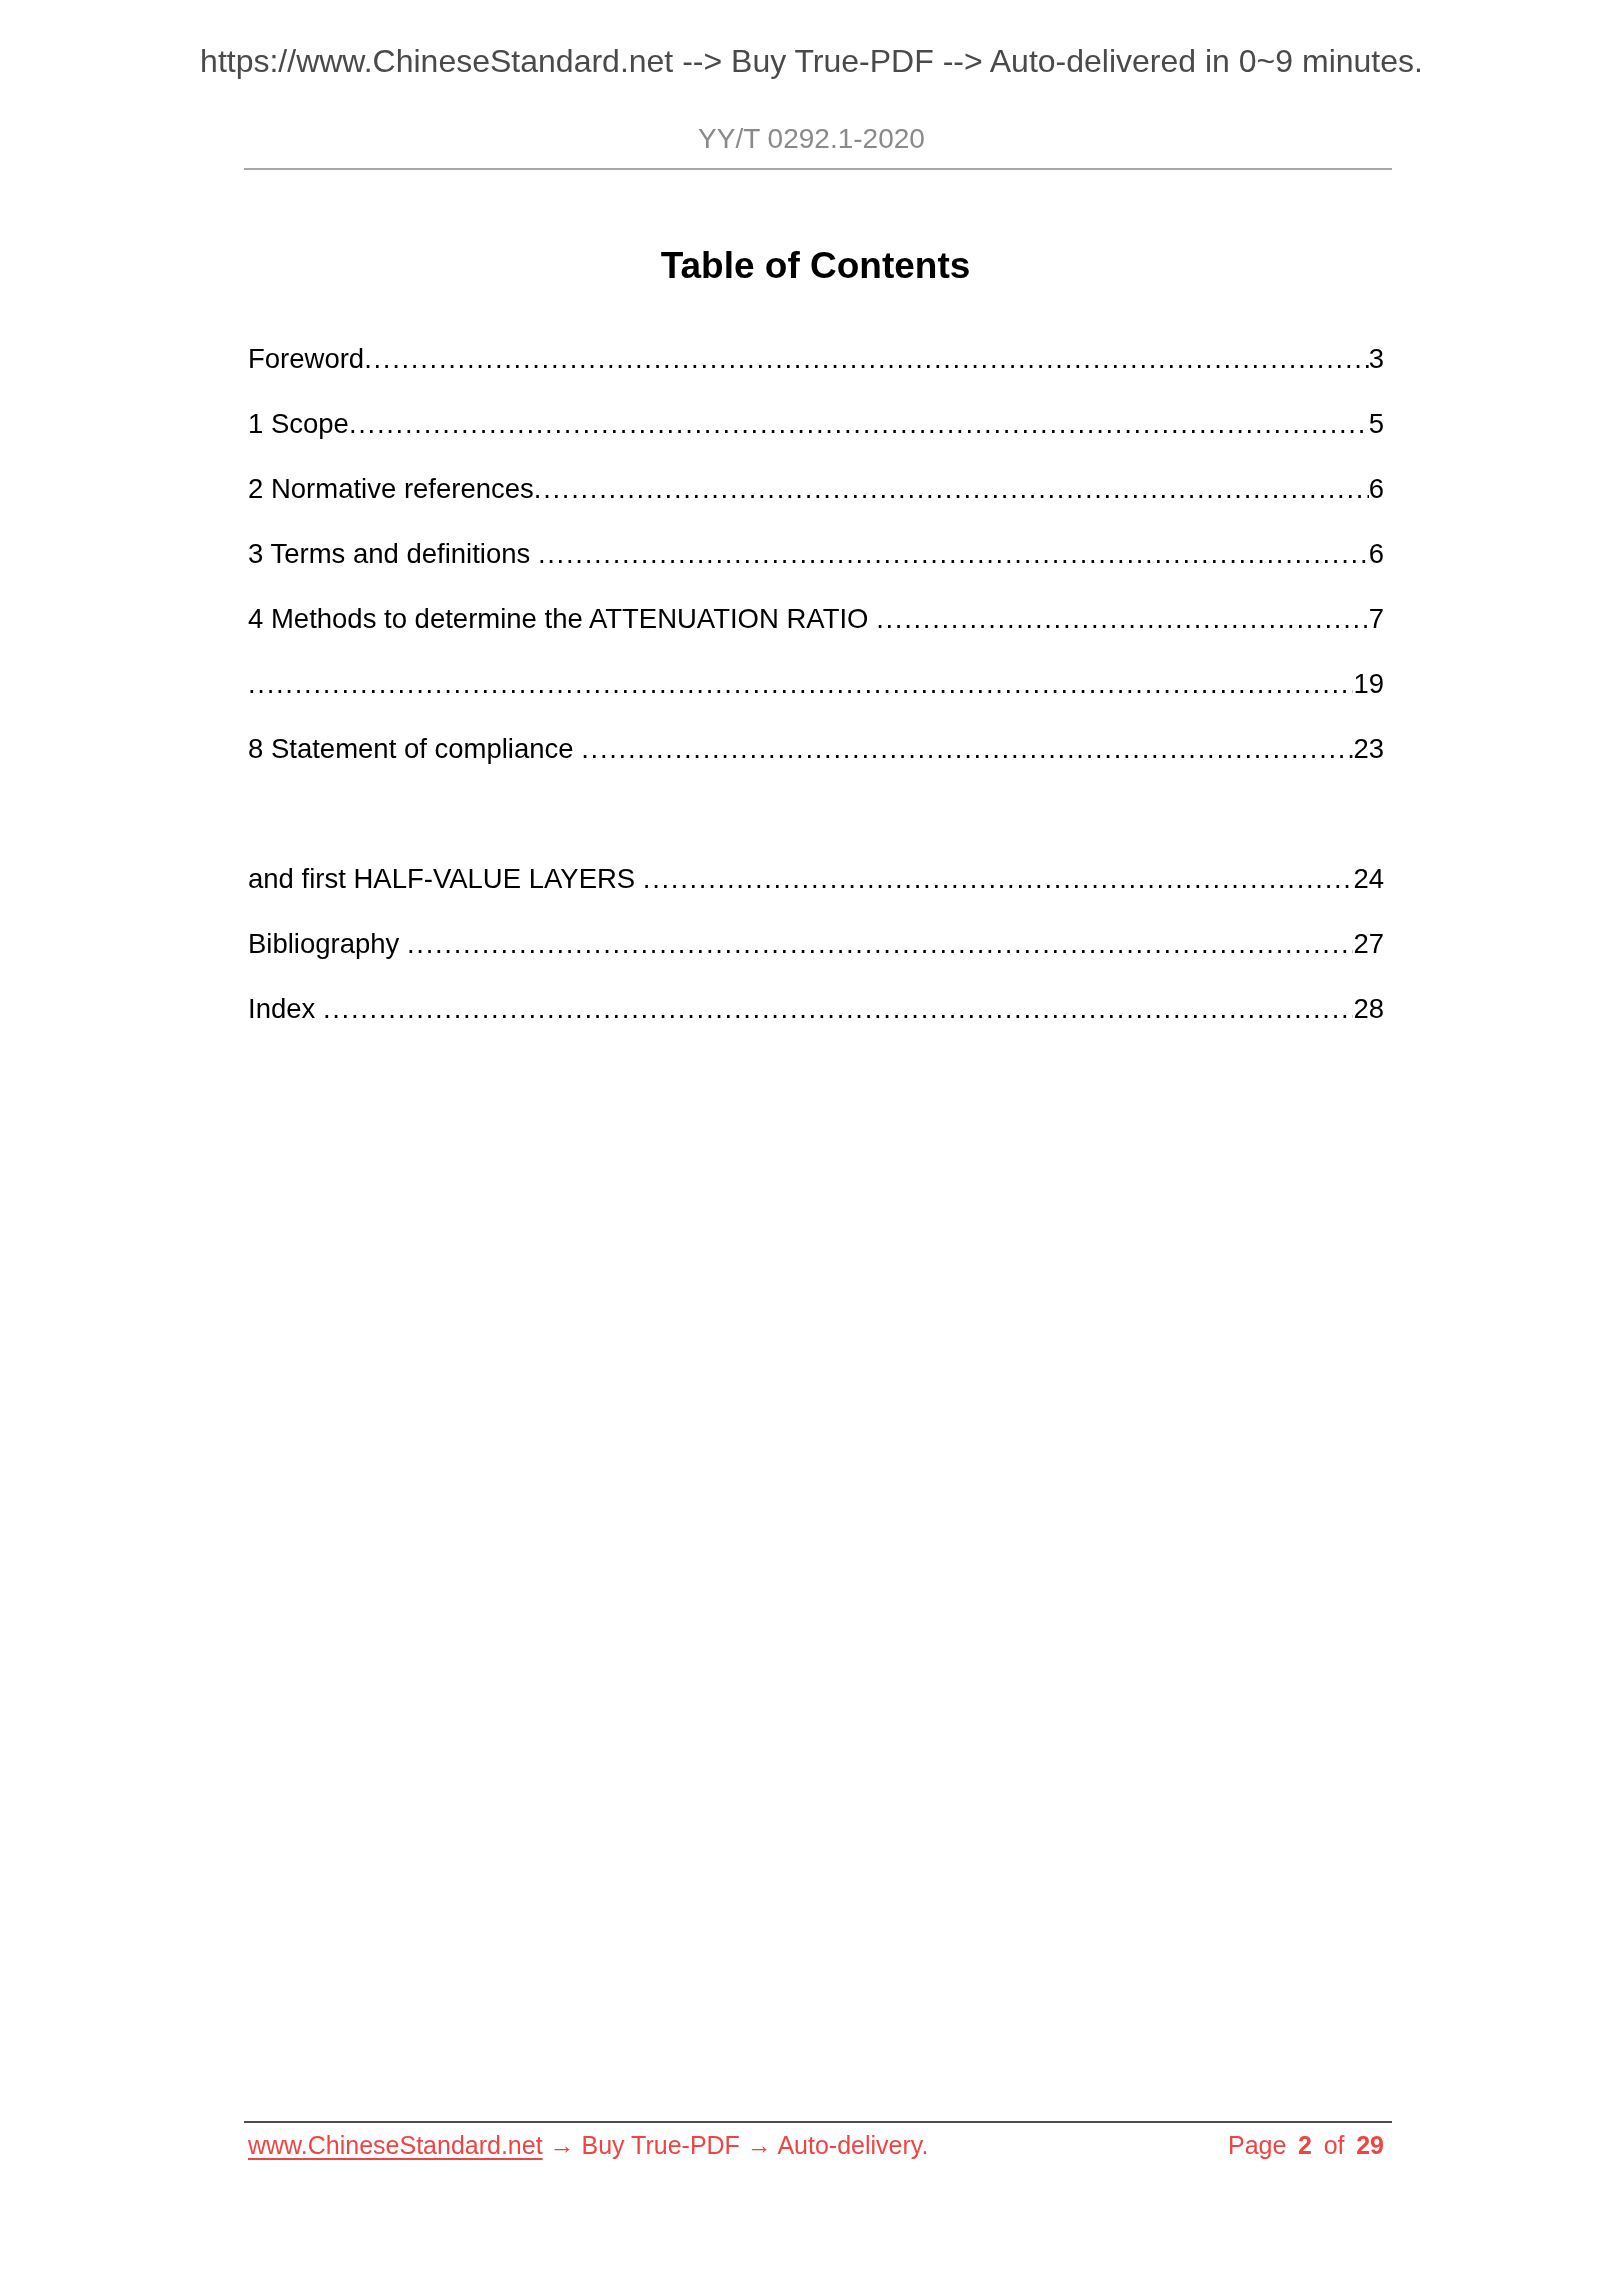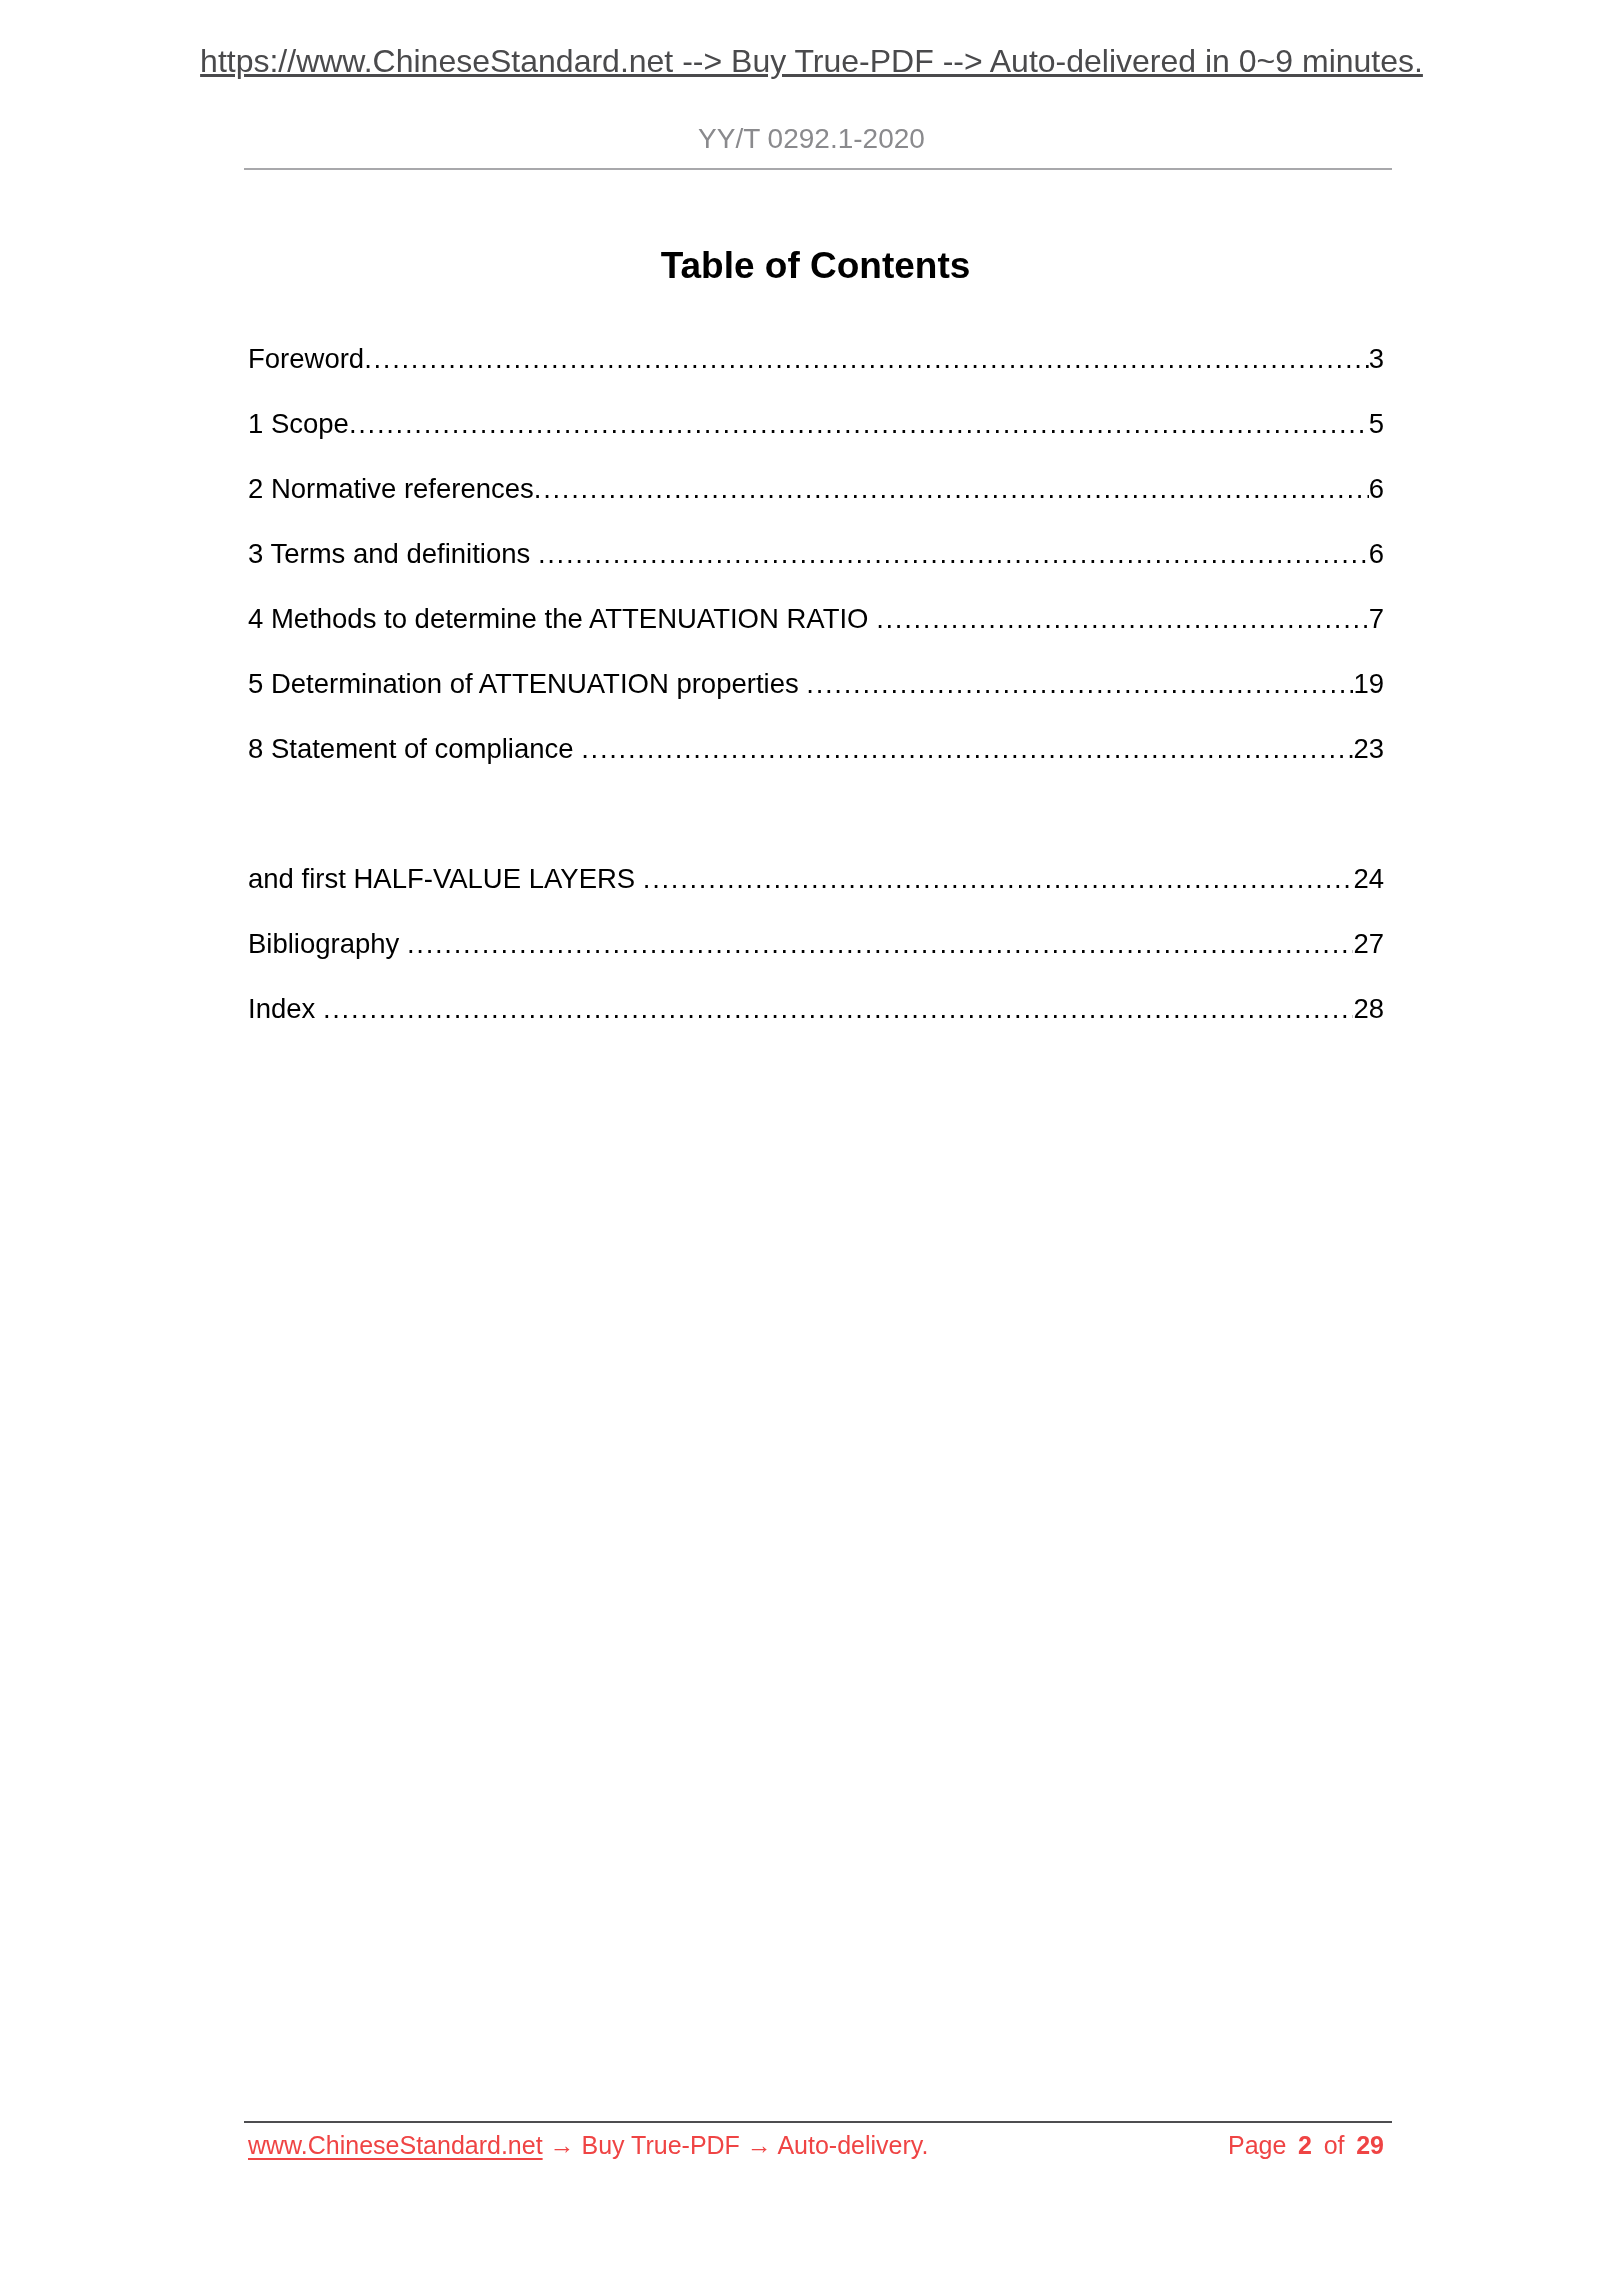--- a/index.html
+++ b/index.html
@@ -19,21 +19,20 @@
   
   .header-url {
     position: absolute;
     top: 43px;
     left: 0;
     width: 100%;
     text-align: center;
     font-size: 32px;
     color: #4a4a4c;
     white-space: nowrap;
-    text-decoration: underline;
   }
   .doc-number {
     position: absolute;
     top: 123px;
     left: 0;
     width: 100%;
     text-align: center;
     font-size: 28px;
     color: #8a8a8d;
   }
@@ -160,21 +159,20 @@
     <span class="toc-label">3 Terms and definitions </span>
     <span class="toc-dots">....................................................................................................................................................................................................................................................................</span>
     <span class="toc-page">6</span>
   </div>
       <div class="toc-row">
     <span class="toc-label">4 Methods to determine the ATTENUATION RATIO </span>
     <span class="toc-dots">....................................................................................................................................................................................................................................................................</span>
     <span class="toc-page">7</span>
   </div>
       <div class="toc-row">
-    <span class="toc-label">5 Determination of ATTENUATION properties </span>
     <span class="toc-dots">....................................................................................................................................................................................................................................................................</span>
     <span class="toc-page">19</span>
   </div>
       <div class="toc-row">
     <span class="toc-label">8 Statement of compliance </span>
     <span class="toc-dots">....................................................................................................................................................................................................................................................................</span>
     <span class="toc-page">23</span>
   </div>
       <div class="toc-row">
     <span class="toc-dots"></span>

